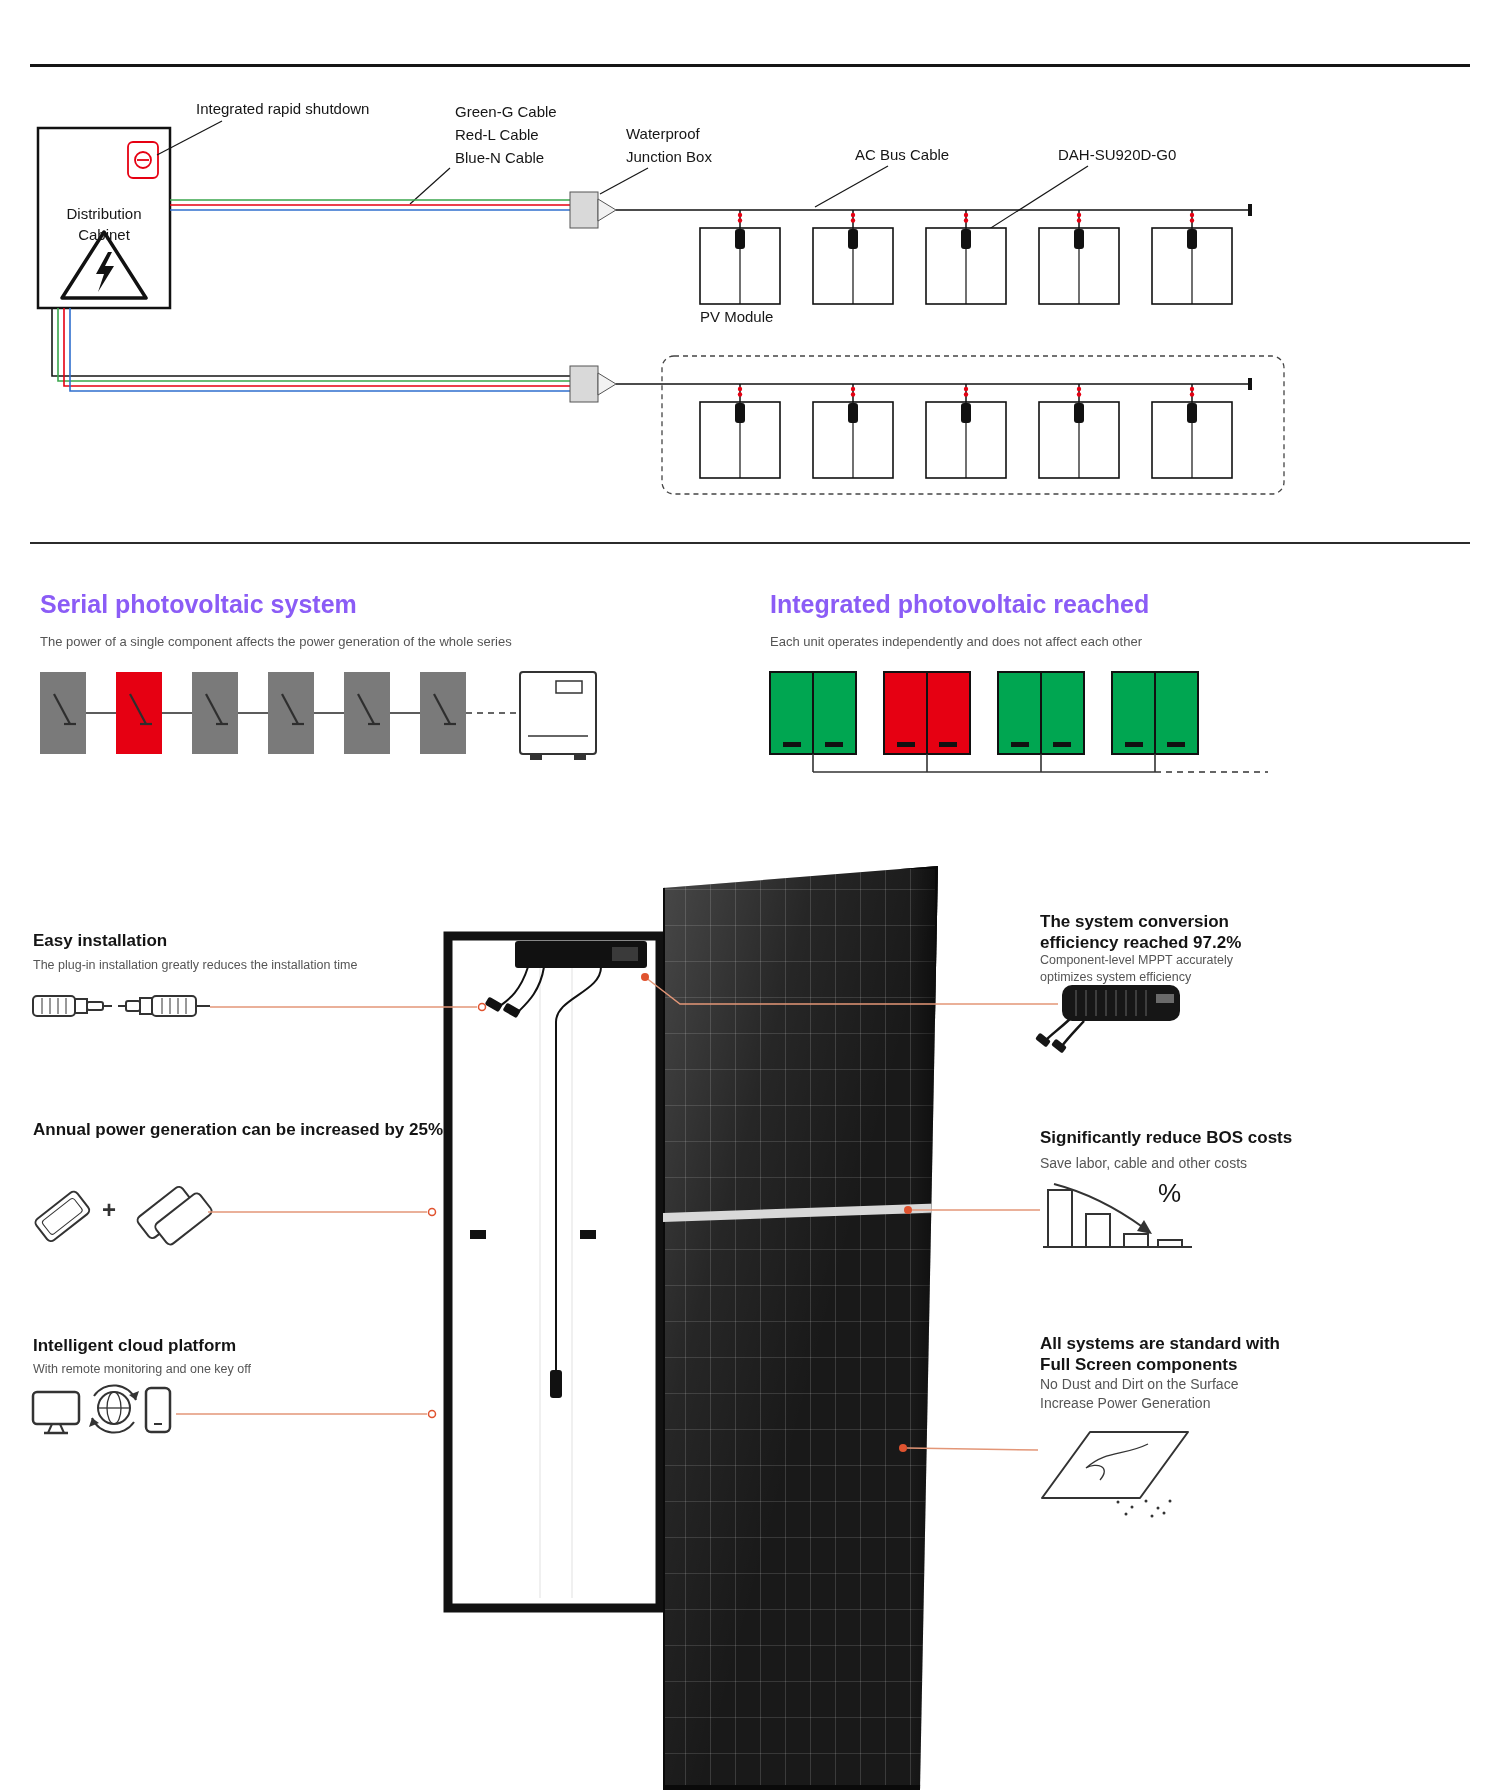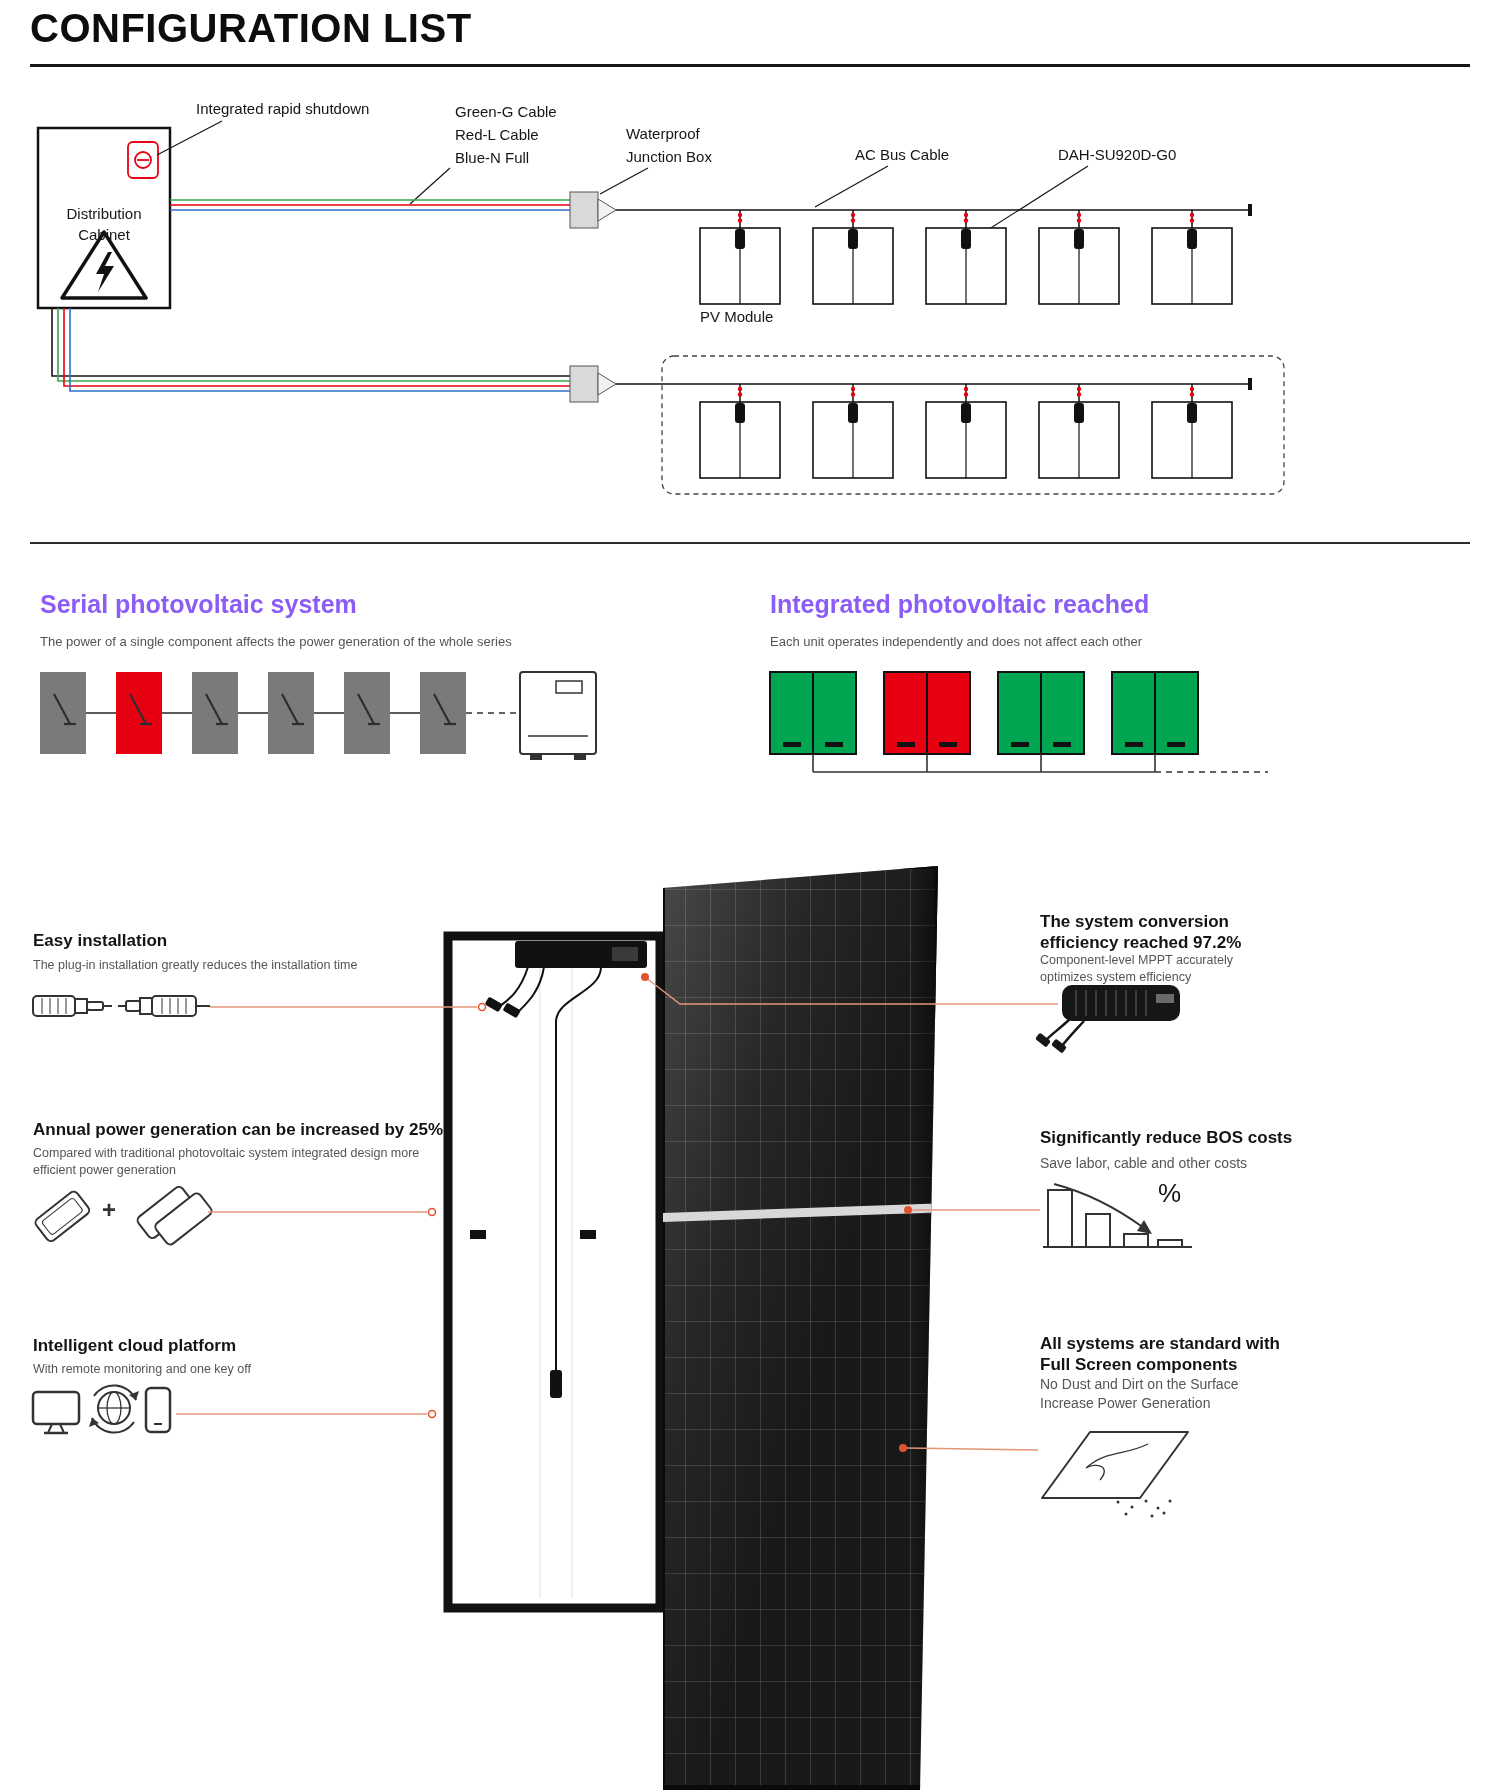--- a/index.html
+++ b/index.html
@@ -33,28 +33,27 @@
     box-shadow:inset 0 0 0 5px #0a0a0a;}
   .front-panel .mid-divider{position:absolute;left:-8%;top:344px;width:120%;height:9px;
     background:#d8d8d8;transform:rotate(-2deg);}
   .callouts{z-index:2;}
 </style>
 </head>
 <body>
 
 <div class="page">
 
-  <div class="t page-title">CONFIGURATION LIST</div>
   <div class="rule rule-top"></div>
 
   <div class="t lbl" style="left:196px;top:100px;">Integrated rapid shutdown</div>
   <div class="t lbl lbl-cables" style="left:455px;top:100px;">
     <div>Green-G Cable</div>
     <div>Red-L Cable</div>
-    <div>Blue-N Full</div>
+    <div>Blue-N Cable</div>
   </div>
   <div class="t lbl lbl-junction" style="left:626px;top:122px;">
     <div>Waterproof</div>
     <div>Junction Box</div>
   </div>
   <div class="t lbl" style="left:855px;top:146px;">AC Bus Cable</div>
   <div class="t lbl" style="left:1058px;top:146px;">DAH-SU920D-G0</div>
   <div class="t lbl lbl-cabinet" style="left:40px;top:184px;margin-top:19px;">
     <div>Distribution</div>
     <div>Cabinet</div>
@@ -190,21 +189,20 @@
       <line x1="1155" y1="754" x2="1155" y2="772" stroke="#333" stroke-width="1.6"></line>
       <line x1="813" y1="772" x2="1155" y2="772" stroke="#333" stroke-width="1.6"></line>
       <line x1="1155" y1="772" x2="1268" y2="772" stroke="#333" stroke-width="1.6" stroke-dasharray="6 5"></line>
     </g>
   </svg>
 
   <div class="t feat-title" style="left:33px;top:931px;">Easy installation</div>
   <div class="t feat-sub" style="left:33px;top:957px;">The plug-in installation greatly reduces the installation time</div>
 
   <div class="t feat-title" style="left:33px;top:1120px;">Annual power generation can be increased by 25%</div>
-  <div class="t feat-sub" style="left:33px;top:1145px;width:425px;">Compared with traditional photovoltaic system integrated design more efficient power generation</div>
   <div class="t plus-sign" style="left:102px;top:1196px;">+</div>
 
   <div class="t feat-title" style="left:33px;top:1336px;">Intelligent cloud platform</div>
   <div class="t feat-sub" style="left:33px;top:1361px;">With remote monitoring and one key off</div>
 
   <div class="t feat-title" style="left:1040px;top:912px;width:225px;">The system conversion efficiency reached 97.2%</div>
   <div class="t feat-sub" style="left:1040px;top:952px;width:215px;">Component-level MPPT accurately optimizes system efficiency</div>
 
   <div class="t feat-title" style="left:1040px;top:1128px;width:280px;">Significantly reduce BOS costs</div>
   <div class="t feat-sub-lg" style="left:1040px;top:1154px;width:280px;">Save labor, cable and other costs</div>

